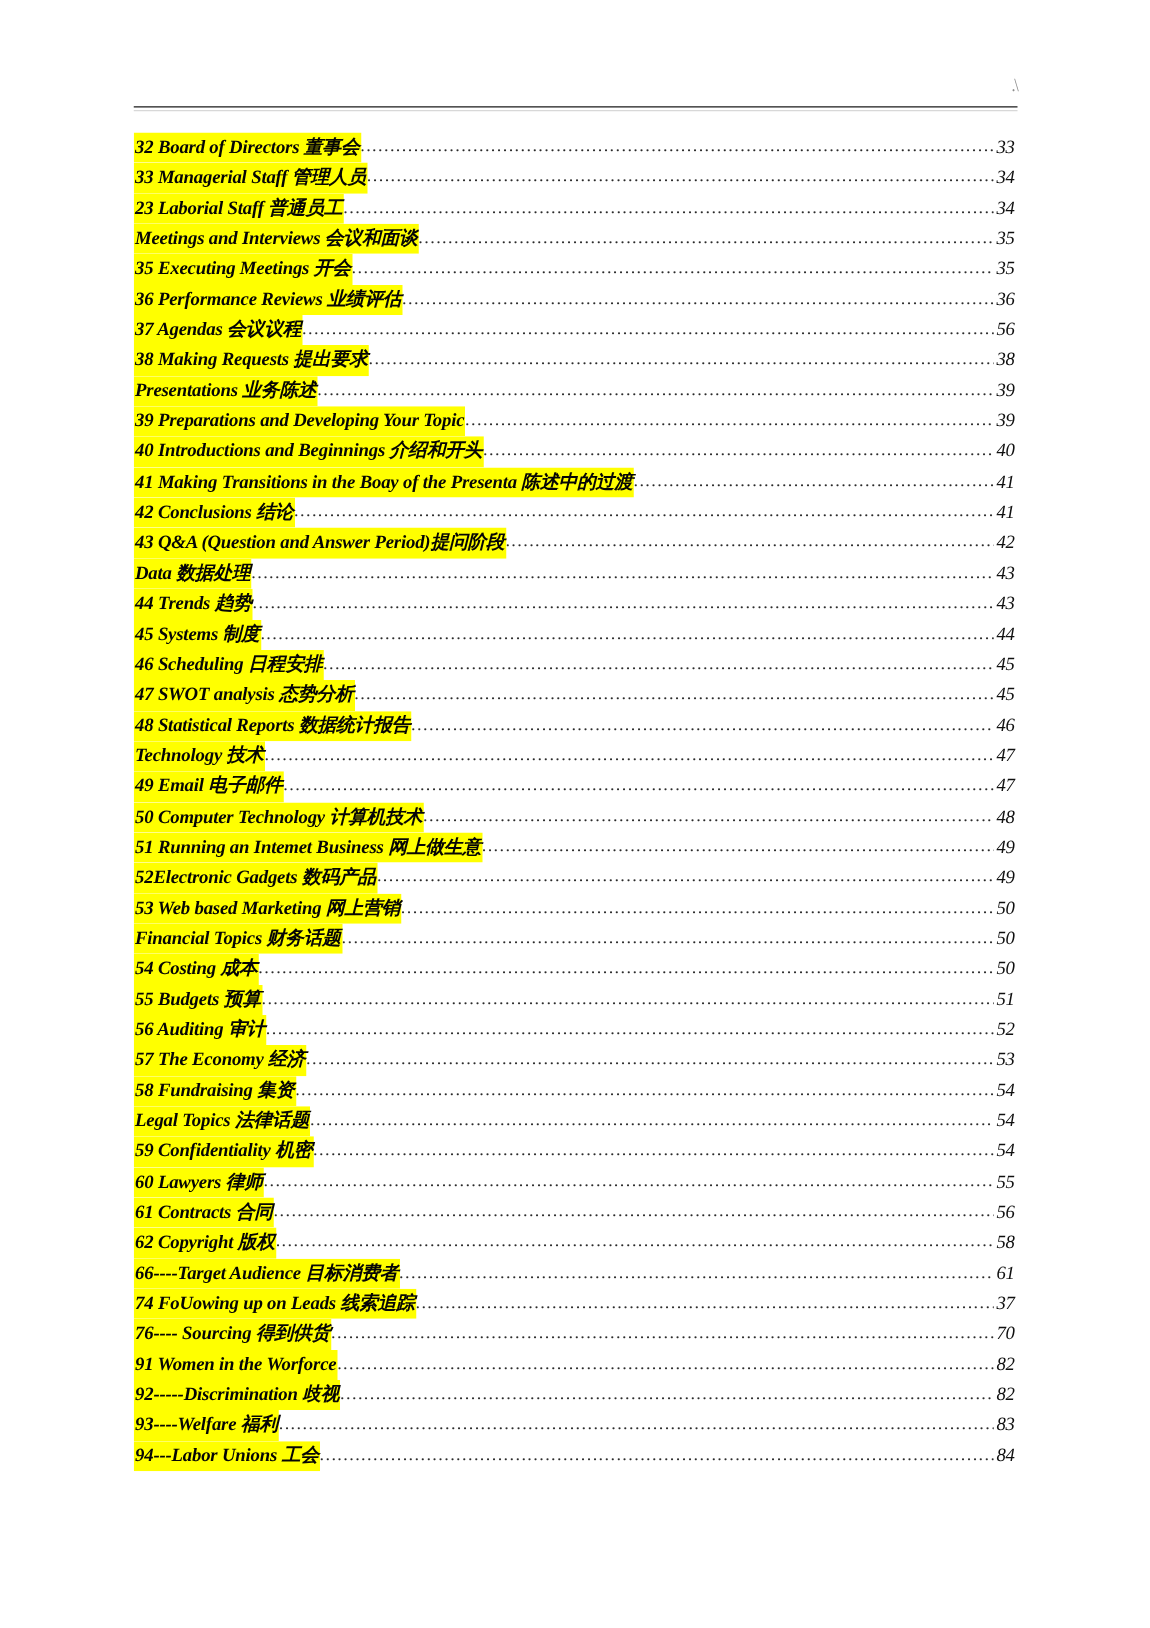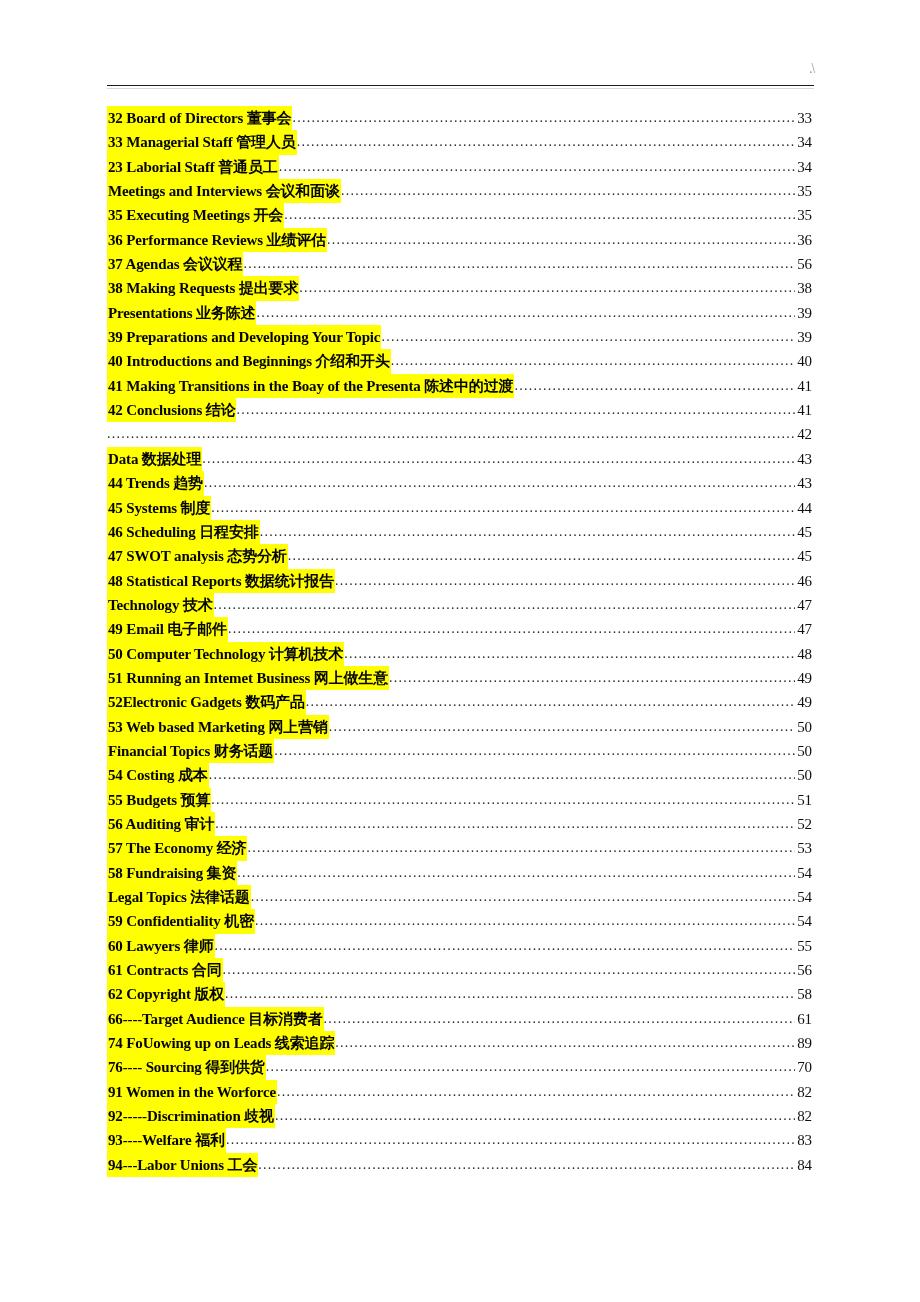--- a/index.html
+++ b/index.html
@@ -59,20 +59,21 @@
     height: 0;
     border-top: 1px solid #d8d8d8;
   }
 
   
   .toc {
     position: absolute;
     left: 107px;
     top: 106px;
     width: 707px;
+    font-style: italic;
   }
 
   .toc-row {
     display: flex;
     align-items: flex-end;
     height: 24.35px;
     line-height: 24.35px;
     white-space: nowrap;
     overflow: hidden;
   }
@@ -190,20 +191,21 @@
         <span class="toc-label">41 Making Transitions in the Boay of the Presenta 陈述中的过渡</span>
         <span class="toc-dots"></span>
         <span class="toc-page">41</span>
       </div>
       <div class="toc-row hl">
         <span class="toc-label">42 Conclusions 结论</span>
         <span class="toc-dots"></span>
         <span class="toc-page">41</span>
       </div>
       <div class="toc-row hl">
+        <span class="toc-label">43 Q&amp;A (Question and Answer Period)提问阶段</span>
         <span class="toc-dots"></span>
         <span class="toc-page">42</span>
       </div>
       <div class="toc-row hl">
         <span class="toc-label">Data 数据处理</span>
         <span class="toc-dots"></span>
         <span class="toc-page">43</span>
       </div>
       <div class="toc-row hl">
         <span class="toc-label">44 Trends 趋势</span>
@@ -316,21 +318,21 @@
         <span class="toc-page">58</span>
       </div>
       <div class="toc-row hl">
         <span class="toc-label">66----Target Audience 目标消费者</span>
         <span class="toc-dots"></span>
         <span class="toc-page">61</span>
       </div>
       <div class="toc-row hl">
         <span class="toc-label">74 FoUowing up on Leads 线索追踪</span>
         <span class="toc-dots"></span>
-        <span class="toc-page">89</span>
+        <span class="toc-page">37</span>
       </div>
       <div class="toc-row hl">
         <span class="toc-label">76---- Sourcing 得到供货</span>
         <span class="toc-dots"></span>
         <span class="toc-page">70</span>
       </div>
       <div class="toc-row hl">
         <span class="toc-label">91 Women in the Worforce</span>
         <span class="toc-dots"></span>
         <span class="toc-page">82</span>

